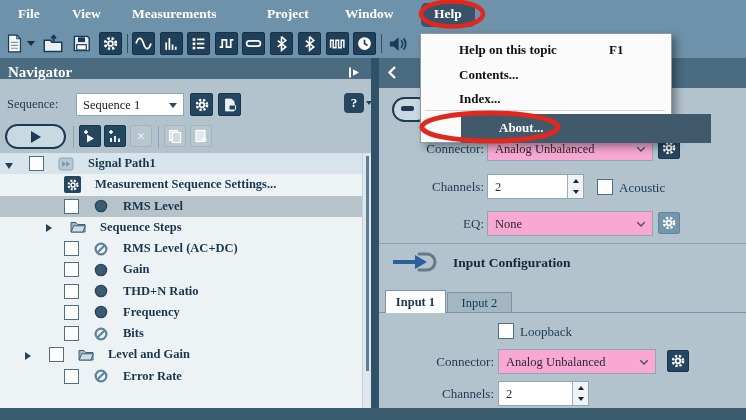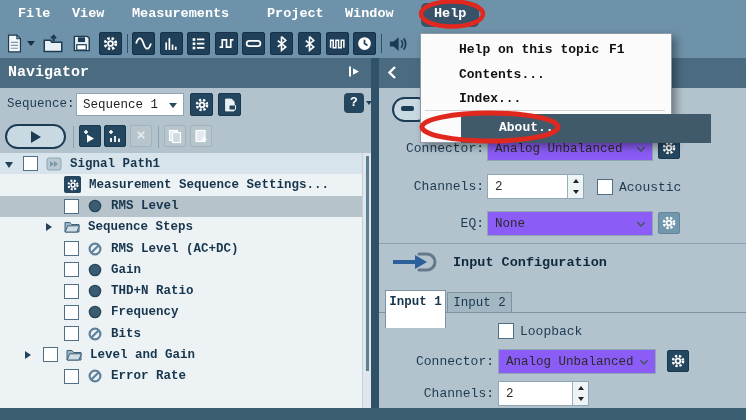--- a/index.html
+++ b/index.html
@@ -1,51 +1,51 @@
 <!DOCTYPE html>
 <html><head>
 <meta charset="utf-8">
 <style>
   html,body{margin:0;padding:0;}
   .app{position:relative;width:746px;height:420px;overflow:hidden;
-       font-family:Liberation Mono, monospace;background:#b2c3ce;}
+       font-family:Liberation Serif, serif;background:#b2c3ce;}
   
   .menubar{position:absolute;left:0;top:0;width:746px;height:30px;background:#6e92a9;}
   .mitem{position:absolute;top:6px;color:#fff;font-weight:bold;font-size:13.5px;cursor:default;}
   .mitem-help{position:absolute;left:421px;top:3px;height:18px;padding:3px 13px 3px 13px;
       background:#385269;border-radius:5px;color:#fff;font-weight:bold;font-size:13.5px;}
   
   .toolbar{position:absolute;left:0;top:30px;width:746px;height:28px;background:#6e92a9;}
   .tbtn{position:absolute;top:2px;width:23px;height:23px;display:flex;align-items:center;justify-content:center;}
   .tbtn.navy{background:#1f4058;border:1px solid #15314a;border-radius:2px;box-sizing:border-box;}
   .tsep{position:absolute;top:4px;width:1px;height:19px;background:#2f5066;}
   .newcaret{position:absolute;left:27px;top:11px;width:0;height:0;border-left:4px solid transparent;border-right:4px solid transparent;border-top:5px solid #123048;}
   
-  .nav-head{position:absolute;left:0;top:58px;width:371px;height:30px;background:#4a6b80;color:#fff;}
+  .nav-head{position:absolute;left:0;top:58px;width:371px;height:21px;background:#4a6b80;color:#fff;}
   .nav-title{position:absolute;left:8px;top:6px;font-size:15px;font-weight:bold;}
   .pin{position:absolute;right:10px;top:7px;}
   .seqrow{position:absolute;left:0;top:88px;width:313px;height:34px;background:#b2c3ce;}
   .seqlabel{position:absolute;left:7px;top:9px;font-size:12.5px;color:#1d3a50;}
   .seqbox{position:absolute;left:76px;top:5px;width:108px;height:23px;background:#fff;border:1px solid #8fa6b4;box-sizing:border-box;font-size:12.5px;color:#222;}
   .seqbox .val{position:absolute;left:6px;top:4px;}
   .caret-d{position:absolute;right:6px;top:9px;width:0;height:0;border-left:4px solid transparent;border-right:4px solid transparent;border-top:5px solid #2a4a60;}
   .sqbtn{position:absolute;width:23px;height:23px;background:#24465e;border:1px solid #173650;border-radius:2px;box-sizing:border-box;display:flex;align-items:center;justify-content:center;}
   .helpbadge{position:absolute;left:344px;top:5px;width:20px;height:20px;background:#24465e;border-radius:4px;color:#fff;font-weight:bold;font-size:13px;text-align:center;line-height:20px;}
   .helpbadge::after{content:"?";}
   .hbcaret{position:absolute;left:366px;top:13px;width:0;height:0;border-left:3.5px solid transparent;border-right:3.5px solid transparent;border-top:4.5px solid #21415a;}
   .btnrow{position:absolute;left:0;top:122px;width:371px;height:31px;background:#b2c3ce;}
   .playbtn{position:absolute;left:5px;top:2px;width:61px;height:25px;background:#c9d9e2;border:2.5px solid #1c3c55;border-radius:13px;box-sizing:border-box;display:flex;align-items:center;justify-content:center;}
   .playtri{width:0;height:0;border-top:6px solid transparent;border-bottom:6px solid transparent;border-left:10px solid #1c3c55;}
   .vsep{position:absolute;top:4px;width:1px;height:22px;background:#8ba2b0;}
   .mini{position:absolute;top:3px;width:22px;height:22px;border-radius:2px;box-sizing:border-box;display:flex;align-items:center;justify-content:center;}
   .mini.navy{background:#24465e;border:1px solid #173650;}
   .mini.gray{background:#b7c5cd;border:1px solid #a3b3bd;}
   .xglyph{color:#e6edf1;font-weight:bold;font-size:15px;line-height:1;}
   .tree{position:absolute;left:0;top:153px;width:362px;height:255px;background:#edf2f5;}
-  .trow{height:21.25px;display:flex;align-items:center;gap:8px;box-sizing:border-box;}
+  .trow{height:21.25px;display:flex;align-items:center;gap:14px;box-sizing:border-box;}
   .trow .tlabel{font-size:12.5px;font-weight:bold;color:#17364e;white-space:nowrap;}
   .ind0{padding-left:5px;} .ind1{padding-left:25px;} .ind2m{padding-left:64px;} .indss{padding-left:46px;}
   .trow.tint{background:#d8e4ec;}
   .trow.sel{background:#4e7084;} .trow.sel .tlabel{color:#fff;outline:1px dotted #cfe0ea;outline-offset:1px;}
   .trow.hl{background:#b7c3cb;}
   .exp{width:10px;display:inline-block;}
   .exp.d::before{content:"";display:inline-block;width:0;height:0;border-left:4.5px solid transparent;border-right:4.5px solid transparent;border-top:6px solid #23435b;}
   .exp.r::before{content:"";display:inline-block;width:0;height:0;border-top:4.5px solid transparent;border-bottom:4.5px solid transparent;border-left:6px solid #23435b;}
   .trow.sel .exp.d::before{border-top-color:#fff;}
   .cb{width:13px;height:13px;background:#fff;border:1.8px solid #516f84;box-sizing:content-box;display:inline-block;}
@@ -56,21 +56,21 @@
   .thumb{position:absolute;left:3px;top:3px;width:3px;height:215px;background:#5f7e91;}
   .divider{position:absolute;left:371px;top:58px;width:8px;height:362px;background:#2f5268;}
   .bottomstrip{position:absolute;left:0;top:408px;width:746px;height:12px;background:#3a5d70;}
   
   .rp-head{position:absolute;left:379px;top:58px;width:367px;height:30px;background:#4a6b80;}
   .backchev{position:absolute;left:8px;top:7px;}
   .rp-body{position:absolute;left:379px;top:88px;width:367px;height:320px;background:#b2c3ce;}
   .pill-partial{position:absolute;left:13px;top:9px;width:38px;height:25px;background:#c9d9e2;border:2.5px solid #1c3c55;border-radius:13px;box-sizing:border-box;}
   .pill-partial::after{content:"";position:absolute;left:7px;top:7px;width:13px;height:5px;background:#1c3c55;border-radius:2px;}
   .flabel{position:absolute;font-size:13px;color:#1d3a50;text-align:right;}
-  .dropdown{position:absolute;background:#8b5cf6;border:1px solid #8fa6b4;box-sizing:border-box;font-size:12.5px;color:#2b2b2b;padding-left:10px;}
+  .dropdown{position:absolute;background:#f9a8d4;border:1px solid #8fa6b4;box-sizing:border-box;font-size:12.5px;color:#2b2b2b;padding-left:10px;}
   .dropdown .val{position:absolute;left:7px;top:5px;white-space:nowrap;}
   .ddchev{position:absolute;right:6px;top:9px;}
   .spin{position:absolute;background:#fff;border:1px solid #8fa6b4;box-sizing:border-box;font-size:12.5px;color:#2b2b2b;}
   .spin .val{position:absolute;left:7px;top:5px;}
   .spincol{position:absolute;right:0;top:0;width:16px;height:100%;border-left:1px solid #9ab0bd;box-sizing:border-box;}
   .spin-up,.spin-dn{position:absolute;left:0;width:100%;height:50%;background:#eef3f6;display:flex;align-items:center;justify-content:center;}
   .spin-up{top:0;border-bottom:1px solid #b9c8d2;} .spin-dn{top:50%;}
   .aru{width:0;height:0;border-left:3.5px solid transparent;border-right:3.5px solid transparent;border-bottom:4.5px solid #222;}
   .ard{width:0;height:0;border-left:3.5px solid transparent;border-right:3.5px solid transparent;border-top:4.5px solid #222;}
   .gearbtn{position:absolute;width:22px;height:22px;background:#24465e;border:1px solid #173650;border-radius:2px;box-sizing:border-box;display:flex;align-items:center;justify-content:center;}
@@ -493,21 +493,21 @@
       </div>
 
     <div class="sep-h" style="top:155px"></div>
 
     <svg style="position:absolute;left:12px;top:163px" width="46" height="22">
         <use href="#sy-arrowbox"></use>
       </svg>
     <span class="ic-title" style="left:74px;top:167px">Input Configuration</span>
 
     <div class="tabline" style="top:224px"></div>
-    <div class="tab active" style="left:6px;top:202px;width:61px;height:38px;line-height:23px"><span>Input 1</span></div>
+    <div class="tab active" style="left:6px;top:202px;width:61px;height:23px;line-height:23px"><span>Input 1</span></div>
     <div class="tab idle" style="left:68px;top:204px;width:65px;height:21px;line-height:21px"><span>Input 2</span></div>
 
     <div class="rcb" style="left:119px;top:235px"></div>
     <span class="flabel" style="left:141px;top:236px;text-align:center">Loopback</span>
 
     <span class="flabel" style="left:25px;top:266px;width:90px">Connector:</span>
     <div class="dropdown" style="left:119px;top:261px;width:158px;height:25px">
       <span class="val">Analog Unbalanced</span>
       <svg class="ddchev" width="10" height="7">
           <use href="#sy-chevD"></use>

